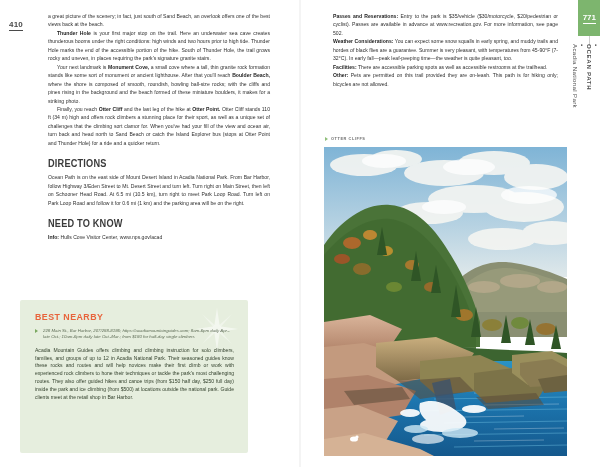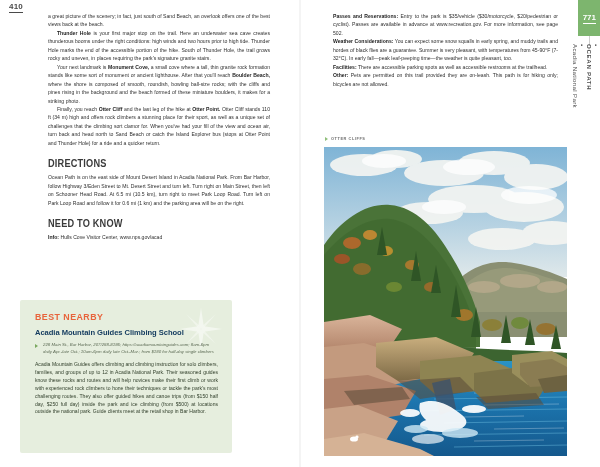--- a/index.html
+++ b/index.html
@@ -18,21 +18,21 @@
 
   .gutter {
     position:absolute; left:299px; top:0; width:2px; height:467px;
     background:linear-gradient(to right,#ffffff,#e9e9e9,#ffffff);
   }
 
   
   .left-page { position:absolute; left:0; top:0; width:299px; height:467px; }
 
   .folio-left {
-    position:absolute; left:9px; top:2px;
+    position:absolute; left:9px; top:20px;
     font-family:"Liberation Sans Narrow","Liberation Sans",sans-serif;
     font-size:8px; font-weight:700; color:#4a4a4a;
     letter-spacing:.2px;
     border-bottom:1.2px solid #4a4a4a;
     padding-bottom:1px;
     line-height:9px;
   }
 
   .col-left {
     position:absolute; left:42px; top:12px; width:222px;margin-left:6px;
@@ -55,21 +55,21 @@
     color:#3a3a3a; margin:11px 0 4px 0;
     text-transform:uppercase;
     transform:scaleX(.92); transform-origin:left center;
   }
 
   p.info { margin:0; font-size:5.1px; line-height:8.4px; color:#2f2f2f; }
   p.info b { font-weight:700; color:#1c1c1c; }
 
   
   .best-nearby {
-    position:absolute; left:20px; top:300px; width:212px; height:153px;
+    position:absolute; left:20px; top:300px; width:228px; height:153px;
     background:#e6eede;
     border-radius:2px;
     overflow:hidden;
   }
   .compass {
     position:absolute; right:8px; top:6px; width:46px; height:46px;
     opacity:.55;
   }
   .bn-inner { position:relative; padding:11px 14px 0 15px; }
 
@@ -194,21 +194,20 @@
         <g fill="#ffffff" opacity="0.7">
           <polygon points="18,18 47,43 50,50 43,47"></polygon>
           <polygon points="82,18 57,47 50,50 53,43"></polygon>
           <polygon points="18,82 43,53 50,50 47,57"></polygon>
           <polygon points="82,82 53,57 50,50 57,53"></polygon>
         </g>
         <circle cx="50" cy="50" r="9" fill="none" stroke="#ffffff" stroke-width="2.5" opacity="0.9"></circle>
       </svg>
       <div class="bn-inner">
         <div class="bn-kicker">BEST NEARBY</div>
-        <div class="bn-title">Acadia Mountain Guides Climbing School</div>
         <div class="bn-meta"><span class="bn-arrow"></span><span>228 Main St., Bar Harbor, 207/288-8186; https://acadiamountainguides.com; 8am-6pm daily Apr.-late Oct.; 10am-6pm daily late Oct.-Mar.; from $180 for half-day single climbers</span></div>
         <div class="bn-body">Acadia Mountain Guides offers climbing and climbing instruction for solo climbers, families, and groups of up to 12 in Acadia National Park. Their seasoned guides know these rocks and routes and will help novices make their first climb or work with experienced rock climbers to hone their techniques or tackle the park's most challenging routes. They also offer guided hikes and canoe trips (from $150 half day, $250 full day) inside the park and ice climbing (from $500) at locations outside the national park. Guide clients meet at the retail shop in Bar Harbor.</div>
       </div>
     </div>
   </div>
 
   <div class="gutter"></div>
 
   <div class="right-page">
 

